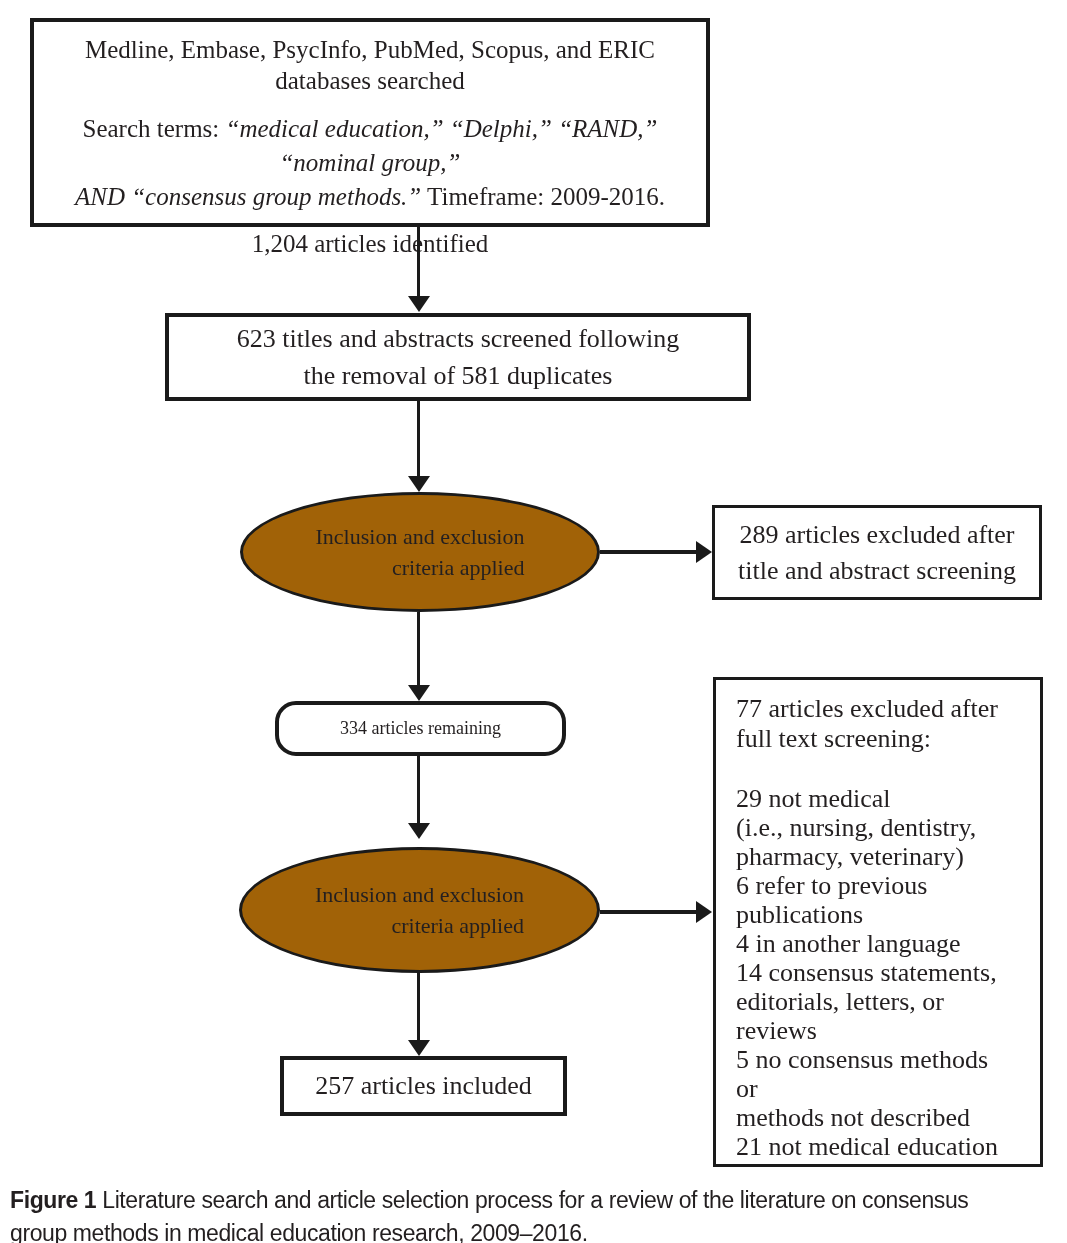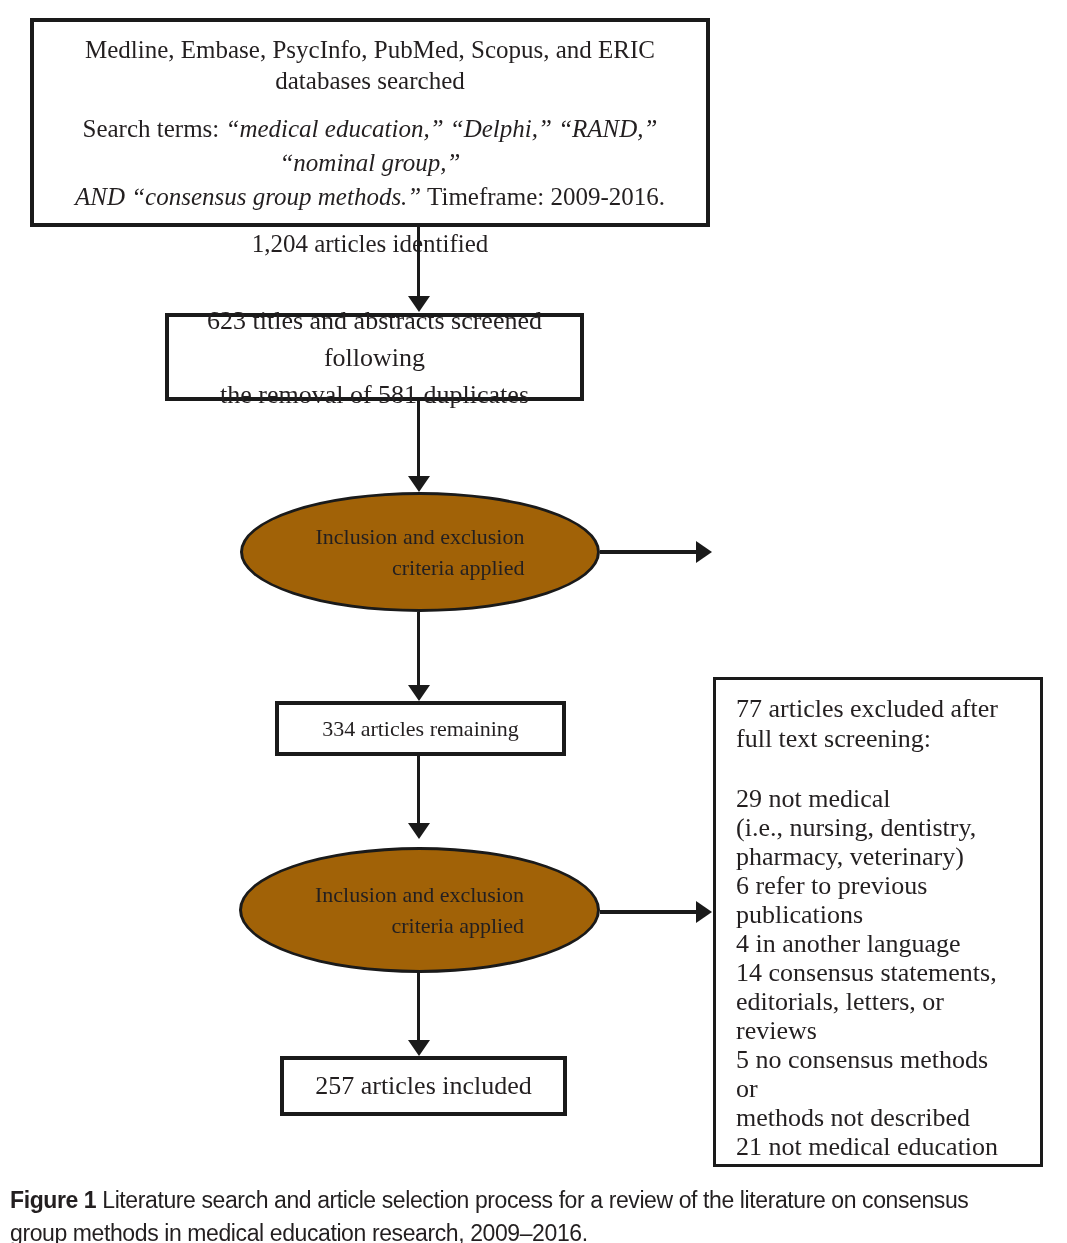--- a/index.html
+++ b/index.html
@@ -35,24 +35,24 @@
     position:absolute; left:30px; top:18px; width:680px; height:209px;
     box-sizing:border-box; border:4px solid #1a1a1a; background:#fff;
     text-align:center; font-size:25px;
   }
   .top-box p { margin:0; }
   .tb-line1 { margin-top:12px !important; line-height:31px; }
   .tb-search { margin-top:16px !important; line-height:34px; }
   .tb-line3 { margin-top:14px !important; line-height:31px; }
   .it { font-style:italic; }
   
-  .screened-box { left:165px; top:313px; width:419px; height:88px; font-size:26px; line-height:37px; }
+  .screened-box { left:165px; top:313px; width:586px; height:88px; font-size:26px; line-height:37px; }
   .ellipse-a { left:240px; top:492px; width:360px; height:120px; font-size:22px; line-height:31px; }
   .excl-title-box { left:712px; top:505px; width:330px; height:95px; font-size:26px; line-height:36px; }
-  .remaining-box { left:275px; top:701px; width:291px; height:55px; font-size:22px; }
+  .remaining-box { left:275px; top:701px; width:291px; height:55px; font-size:18px;border-radius:21px; }
   .ellipse-b { left:239px; top:847px; width:361px; height:126px; font-size:22px; line-height:31px; }
   .fulltext-box {
     position:absolute; left:713px; top:677px; width:330px; height:490px;
     box-sizing:border-box; border:3px solid #1a1a1a; background:#fff;
     padding:14px 28px 0 20px; font-size:26px; line-height:29px; text-align:left;
   }
   .fulltext-box .hdr { margin:0 0 30px 0; line-height:30px; }
   .fulltext-box p.item { margin:0; }
   .included-box { left:280px; top:1056px; width:287px; height:60px; font-size:26px;justify-content:center; }
   
@@ -86,20 +86,24 @@
   <div class="head-down" style="left:408px; top:476px;"></div>
 
   <div class="ellipse ellipse-a">
     <span class="prelines">Inclusion and exclusion
 criteria applied</span>
   </div>
 
   <div class="hline" style="left:600px; top:550px; width:96px; height:4px;"></div>
   <div class="head-right" style="left:696px; top:541px;"></div>
 
+  <div class="box thin excl-title-box">
+    <span class="prelines">289 articles excluded after
+title and abstract screening</span>
+  </div>
 
   <div class="vline" style="left:417px; top:612px; width:3px; height:73px;"></div>
   <div class="head-down" style="left:408px; top:685px;"></div>
 
   <div class="box remaining-box">
     <span>334 articles remaining</span>
   </div>
 
   <div class="vline" style="left:417px; top:756px; width:3px; height:67px;"></div>
   <div class="head-down" style="left:408px; top:823px;"></div>

